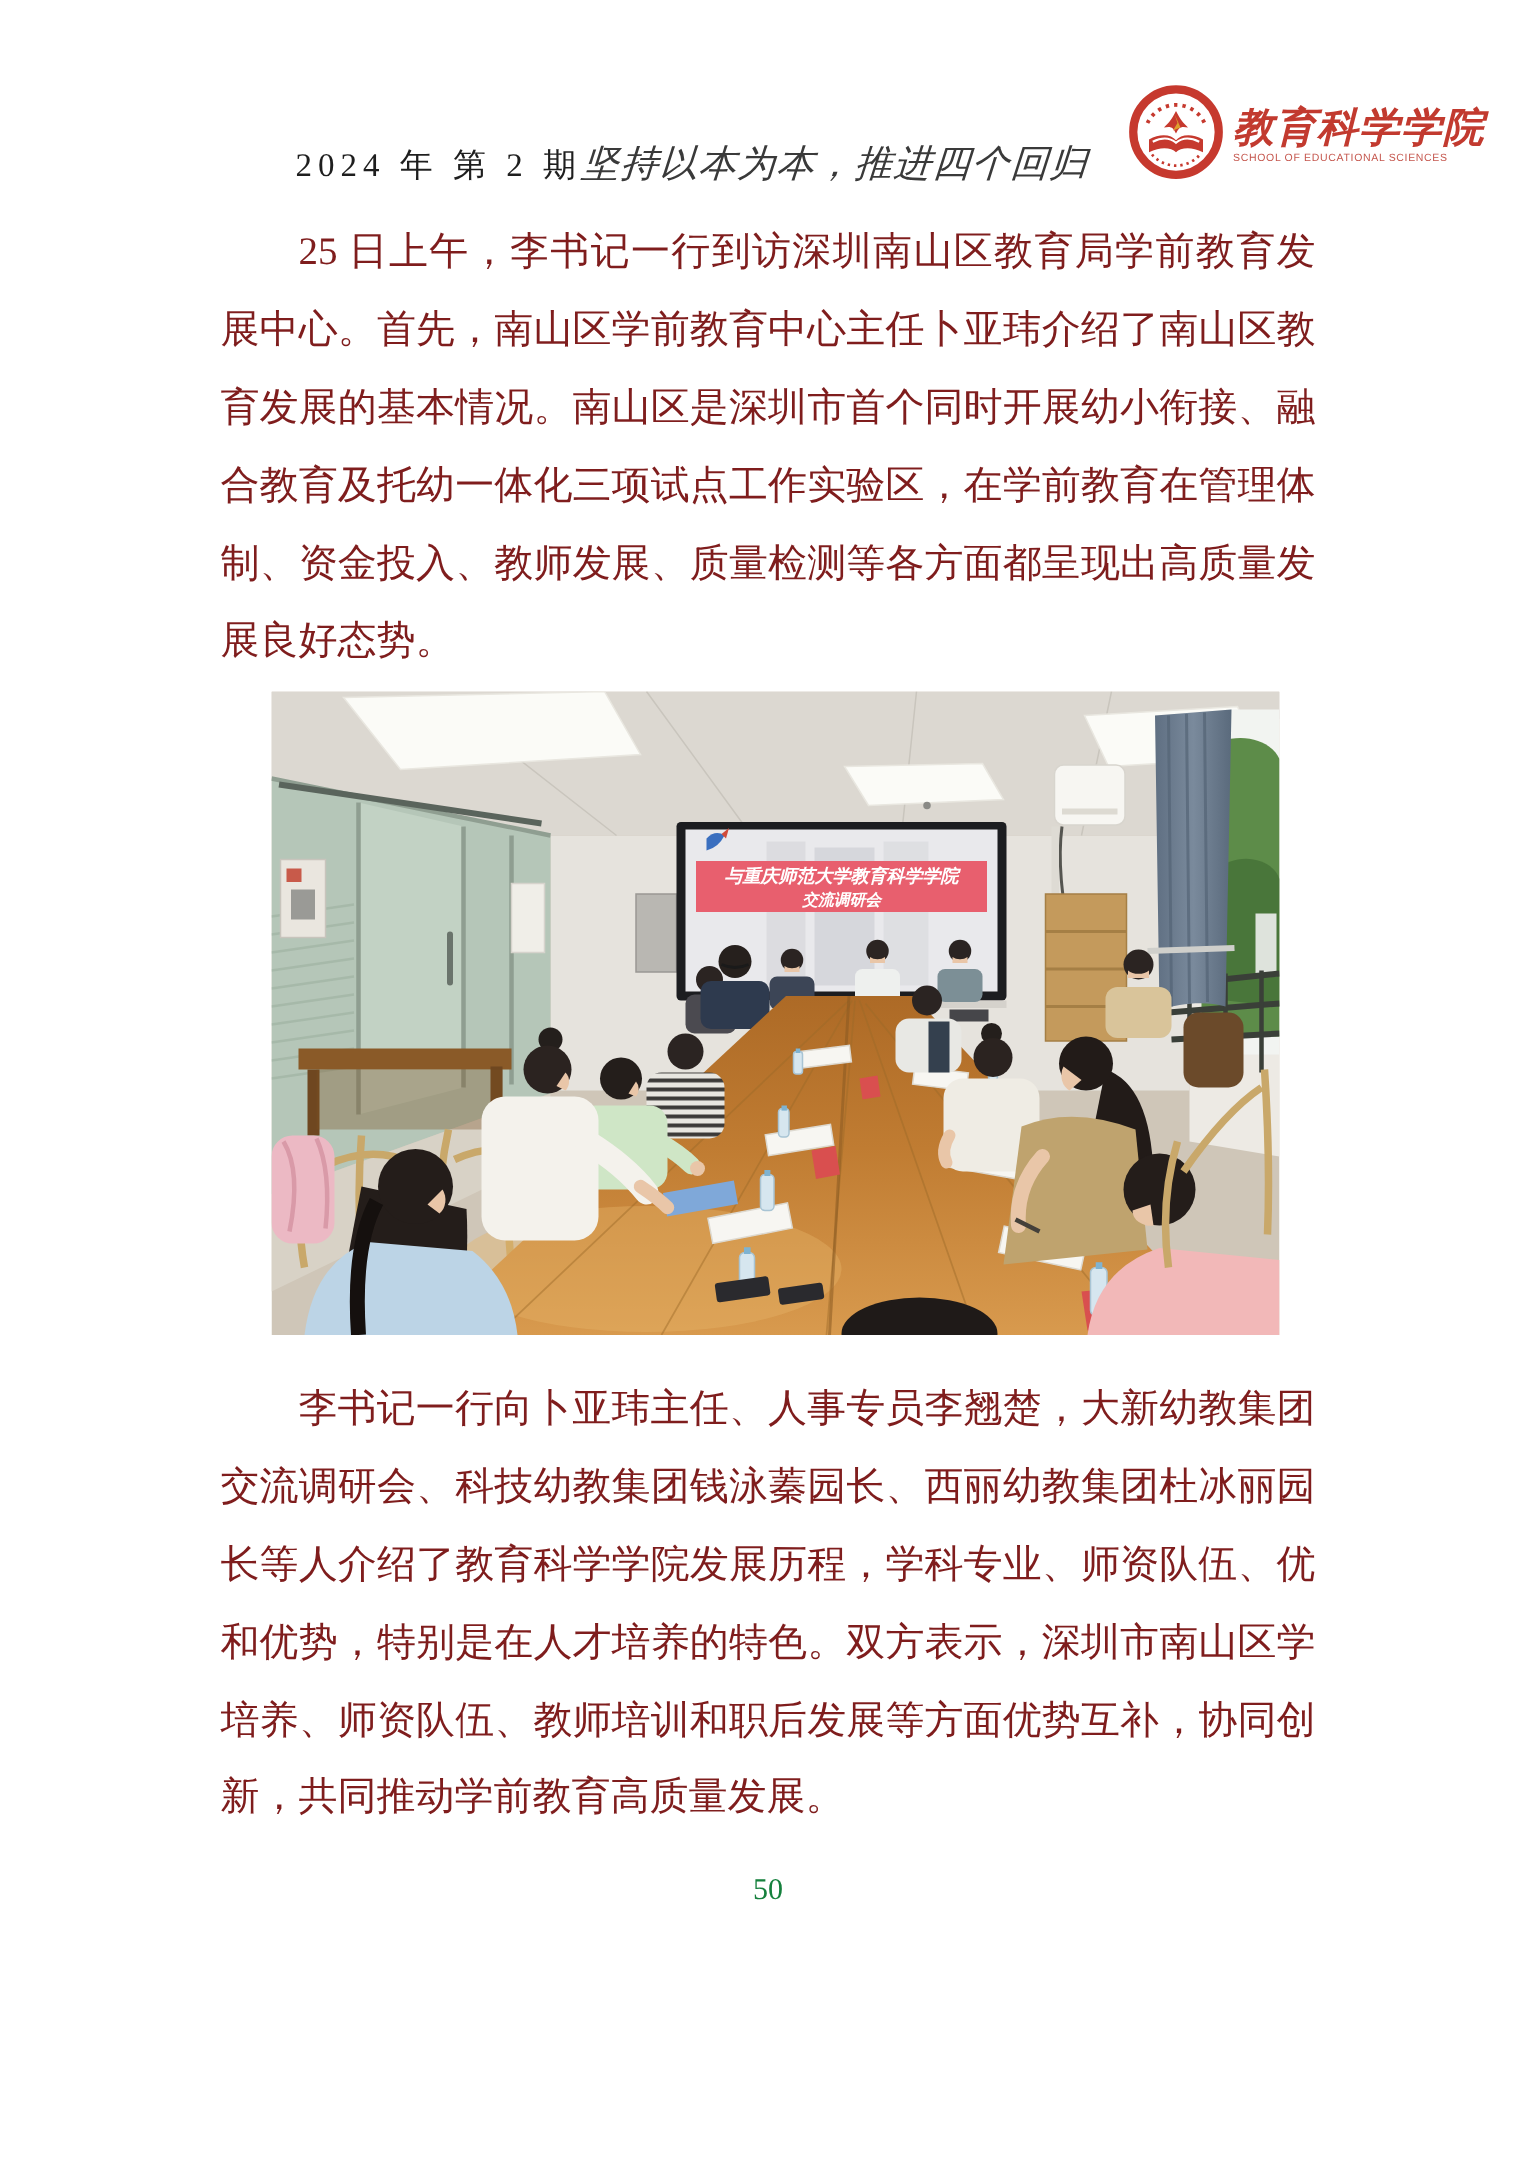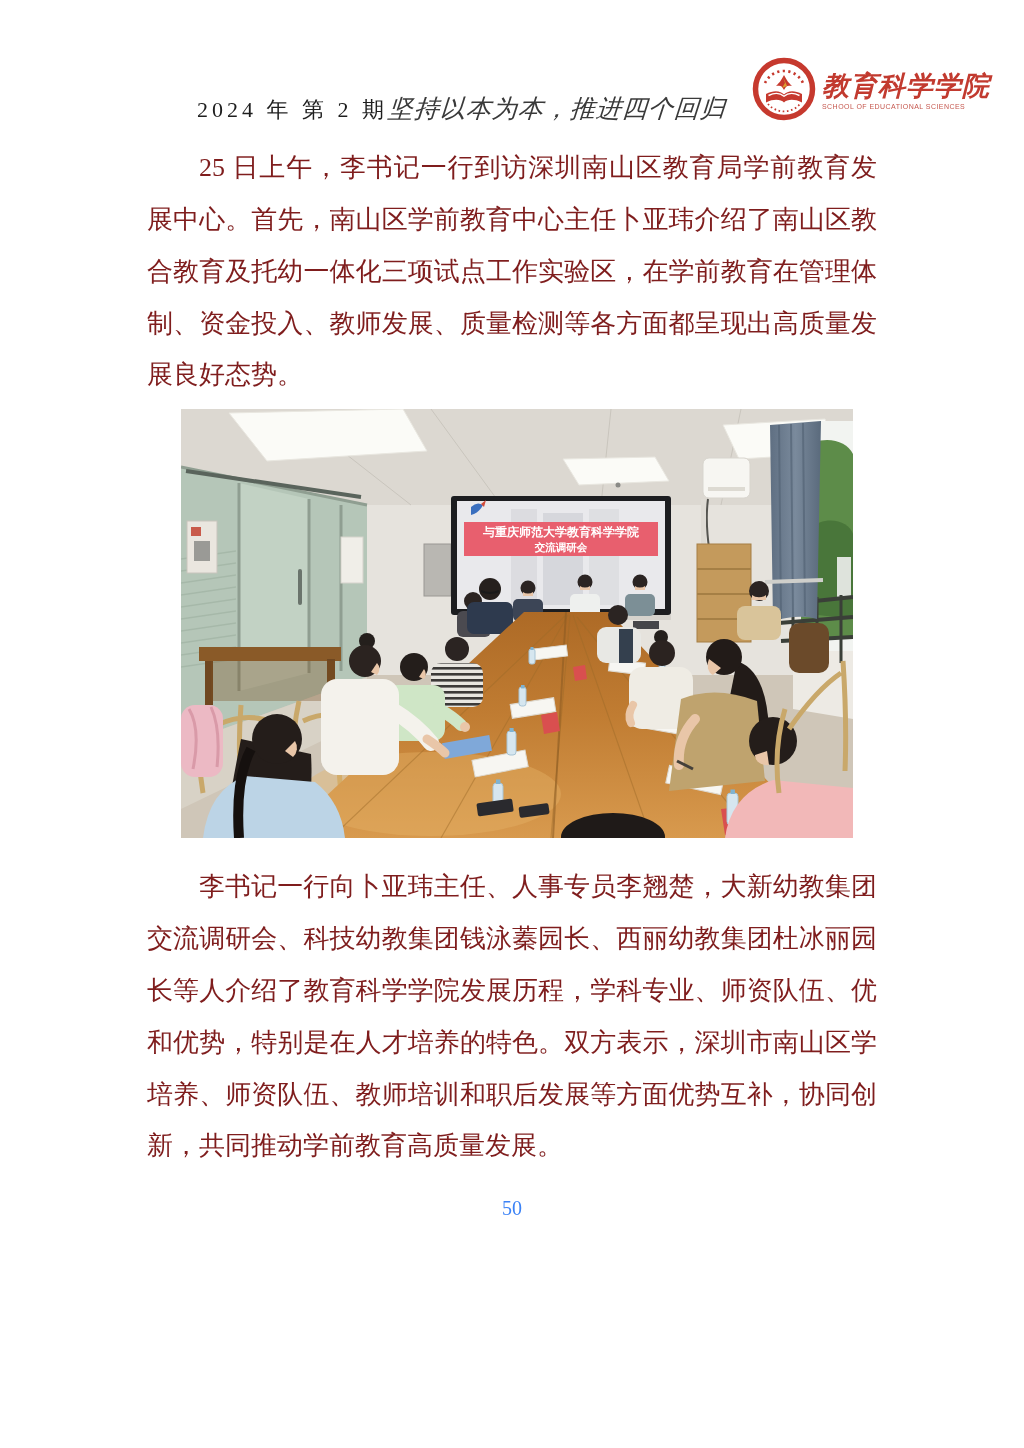--- a/index.html
+++ b/index.html
@@ -67,28 +67,28 @@
   .line {
     font-size: 26px;
     line-height: 52px;
     text-align: justify;
     text-align-last: justify;
     color: #7f1d1d;
   }
   .line.indent { text-indent: 52px; }
   .line.end { text-align-last: left; font-family: Liberation Mono, monospace; }
   
-  .photo-wrap { margin: 7px 0 0 34px; width: 656px; height: 429px; }
+  .photo-wrap { margin: 7px 0 0 34px; width: 656px; height: 429px; font-style: italic; }
   .photo-wrap svg { display: block; width: 672px; height: 429px; }
   
   .pagenum {
     margin-top: 24px;
     text-align: center;
     font-size: 20px;
-    color: #3b82f6;
+    color: #15803d;
   }
 </style>
 </head>
 <body>
 
 <div class="page">
 
   <div class="header">
     <div class="issue">2024 年 第 2 期</div>
     <div class="motto">坚持以本为本，推进四个回归</div>
@@ -109,20 +109,21 @@
         <span class="logo-sub">SCHOOL OF EDUCATIONAL SCIENCES</span>
       </span>
     </div>
   </div>
 
   <div class="article">
 
     <div class="para first">
       <div class="line indent">25 日上午，李书记一行到访深圳南山区教育局学前教育发</div>
       <div class="line">展中心。首先，南山区学前教育中心主任卜亚玮介绍了南山区教</div>
+      <div class="line">育发展的基本情况。南山区是深圳市首个同时开展幼小衔接、融</div>
       <div class="line">合教育及托幼一体化三项试点工作实验区，在学前教育在管理体</div>
       <div class="line">制、资金投入、教师发展、质量检测等各方面都呈现出高质量发</div>
       <div class="line end">展良好态势。</div>
     </div>
 
     <div class="photo-wrap">
       <svg viewBox="0 0 672 429">
         <defs>
           <linearGradient id="wood" x1="0" y1="203" x2="0" y2="429" gradientUnits="userSpaceOnUse">
             <stop offset="0" stop-color="#ad6a26"></stop>

